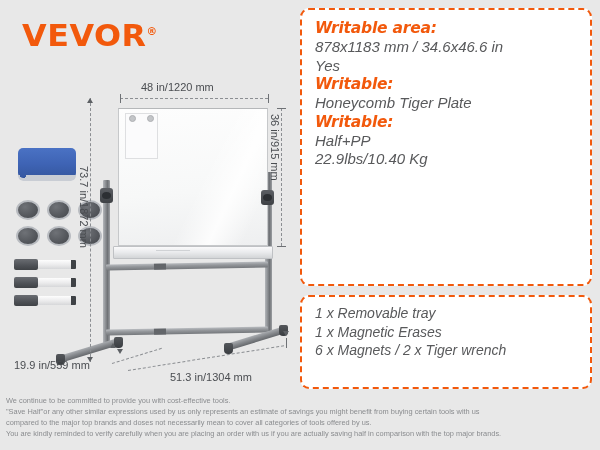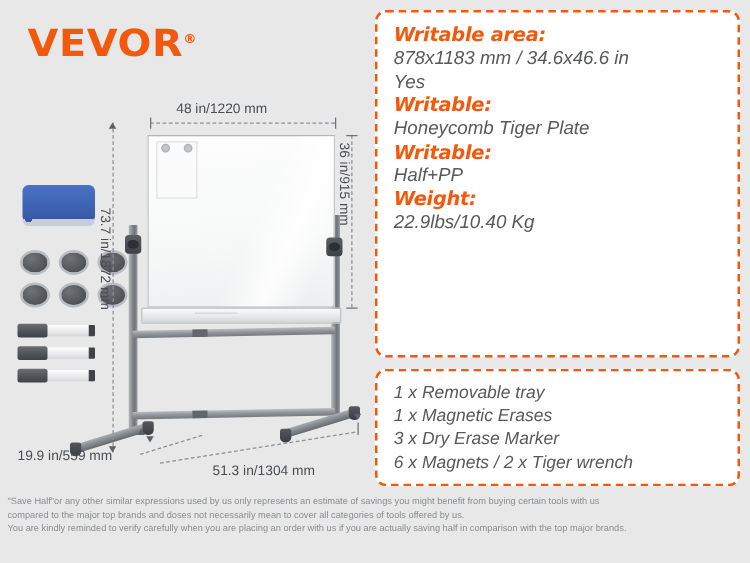--- a/index.html
+++ b/index.html
@@ -260,28 +260,27 @@
 </div>
 
 <div id="spec-main" class="spec-box">
   <div class="spec-key">Writable area:</div>
   <div class="spec-val">878x1183 mm / 34.6x46.6 in</div>
   <div class="spec-val">Yes</div>
   <div class="spec-key">Writable:</div>
   <div class="spec-val">Honeycomb Tiger Plate</div>
   <div class="spec-key">Writable:</div>
   <div class="spec-val">Half+PP</div>
-  <div class="spec-key">Weight:</div>
   <div class="spec-val">22.9lbs/10.40 Kg</div>
 </div>
 
 <div id="spec-pkg" class="spec-box">
   <div class="pkg-line">1 x Removable tray</div>
   <div class="pkg-line">1 x Magnetic Erases</div>
-  <div class="pkg-line">3 x Dry Erase Marker</div>
   <div class="pkg-line">6 x Magnets / 2 x Tiger wrench</div>
 </div>
 
 <div id="footer">
+  <div class="foot-line">We continue to be committed to provide you with cost-effective tools.</div>
   <div class="foot-line">"Save Half"or any other similar expressions used by us only represents an estimate of savings you might benefit from buying certain tools with us</div>
   <div class="foot-line">compared to the major top brands and doses not necessarily mean to cover all categories of tools offered by us.</div>
   <div class="foot-line">You are kindly reminded to verify carefully when you are placing an order with us if you are actually saving half in comparison with the top major brands.</div>
 </div>
 
 </body></html>

